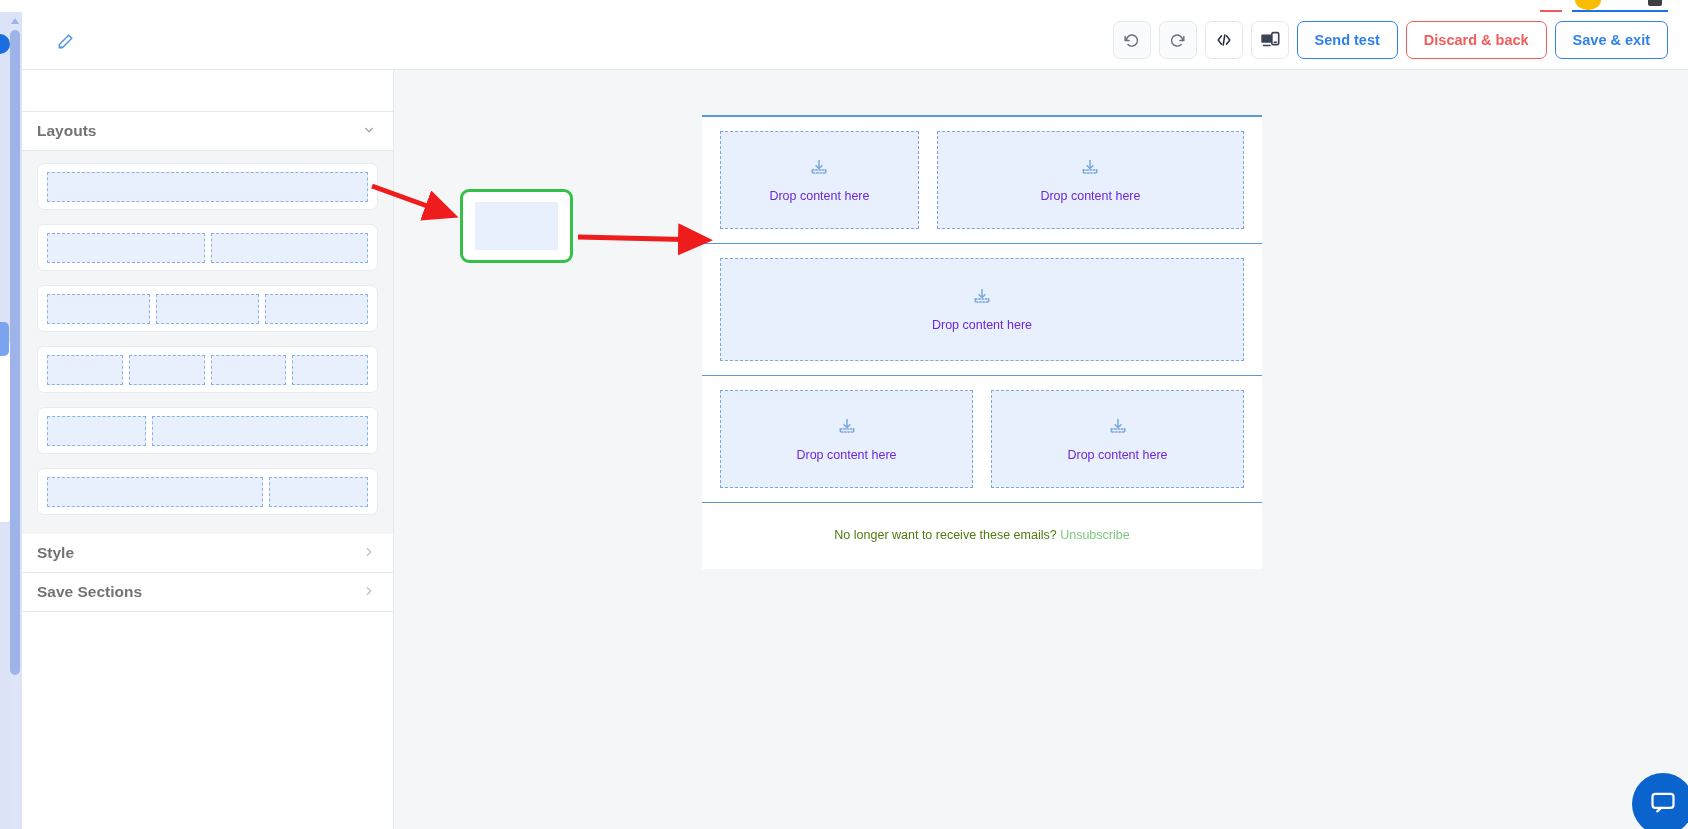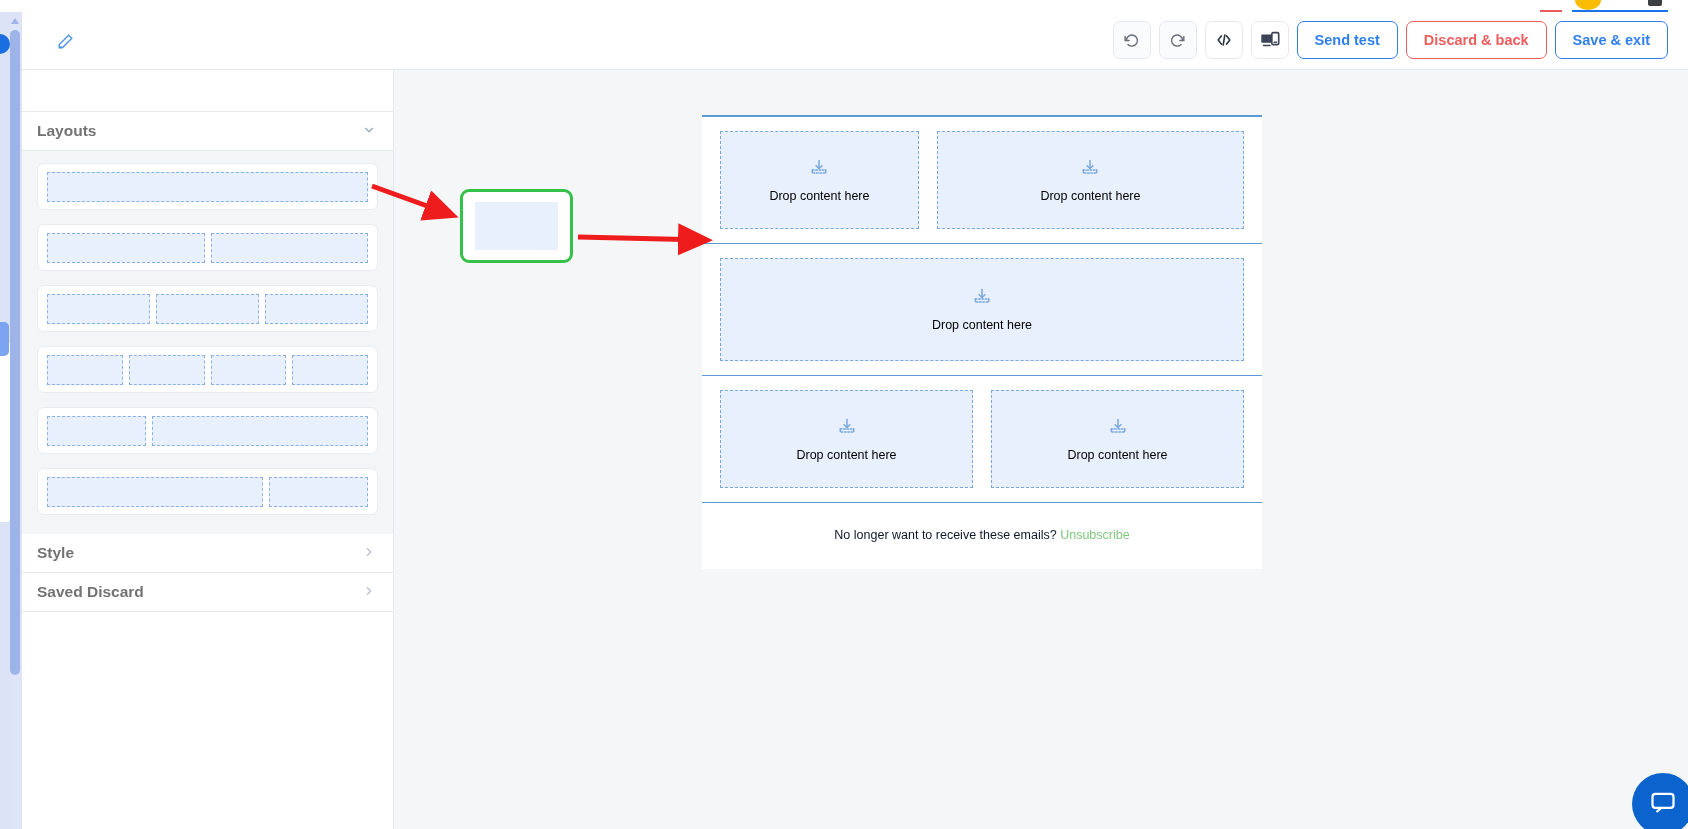--- a/index.html
+++ b/index.html
@@ -78,25 +78,25 @@
   .canvas { position:absolute; top:70px; left:394px; width:1294px; height:759px;
             background:#f5f6f7; overflow:hidden; }
   .email-wrap { position:absolute; top:45px; left:308px; width:560px; }
   .email-top-line { height:2px; background:#5b9bd5; width:560px; }
   .email-body { background:#ffffff; padding:0; }
 
   .row { display:flex; padding:14px 18px; gap:18px; background:#ffffff; }
   .dropzone { background:#e8f0fd; border:1px dashed #7aa8de; display:flex;
               flex-direction:column; align-items:center; justify-content:center;
               gap:7px; cursor:pointer; }
-  .dz-label { font-size:12.5px; color:#000000; }
+  .dz-label { font-size:12.5px; color:#6d28d9; }
   .row-sep { height:1px; background:#5b9bd5; margin:0; }
 
   .footer-block { background:#ffffff; padding:22px 18px 26px; text-align:center; }
-  .footer-text { font-size:12.5px; color:#0f172a; }
+  .footer-text { font-size:12.5px; color:#4d7c0f; }
   .footer-link { color:#7dc87d; cursor:pointer; }
 
   
   .drag-ghost { position:absolute; top:189px; left:460px; width:113px; height:74px;
                 background:#ffffff; border:3px solid #35c04a; border-radius:9px;
                 display:flex; align-items:center; justify-content:center; }
   .drag-ghost-inner { width:83px; height:48px; background:#e8f0fd; }
 
   
   .annot { position:absolute; top:0; left:0; width:1688px; height:829px;
@@ -225,21 +225,21 @@
     <div class="section-head">
       <span>Style</span>
       <span class="chev">
         <svg width="14" height="14" viewBox="0 0 24 24" fill="none" stroke="#b7bdc7" stroke-width="2" stroke-linecap="round" stroke-linejoin="round">
             <path d="M9 6l6 6-6 6"></path>
           </svg>
       </span>
     </div>
 
     <div class="section-head">
-      <span>Saved Discard</span>
+      <span>Save Sections</span>
       <span class="chev">
         <svg width="14" height="14" viewBox="0 0 24 24" fill="none" stroke="#b7bdc7" stroke-width="2" stroke-linecap="round" stroke-linejoin="round">
             <path d="M9 6l6 6-6 6"></path>
           </svg>
       </span>
     </div>
   </div>
 
   <div class="canvas">
     <div class="email-wrap">

